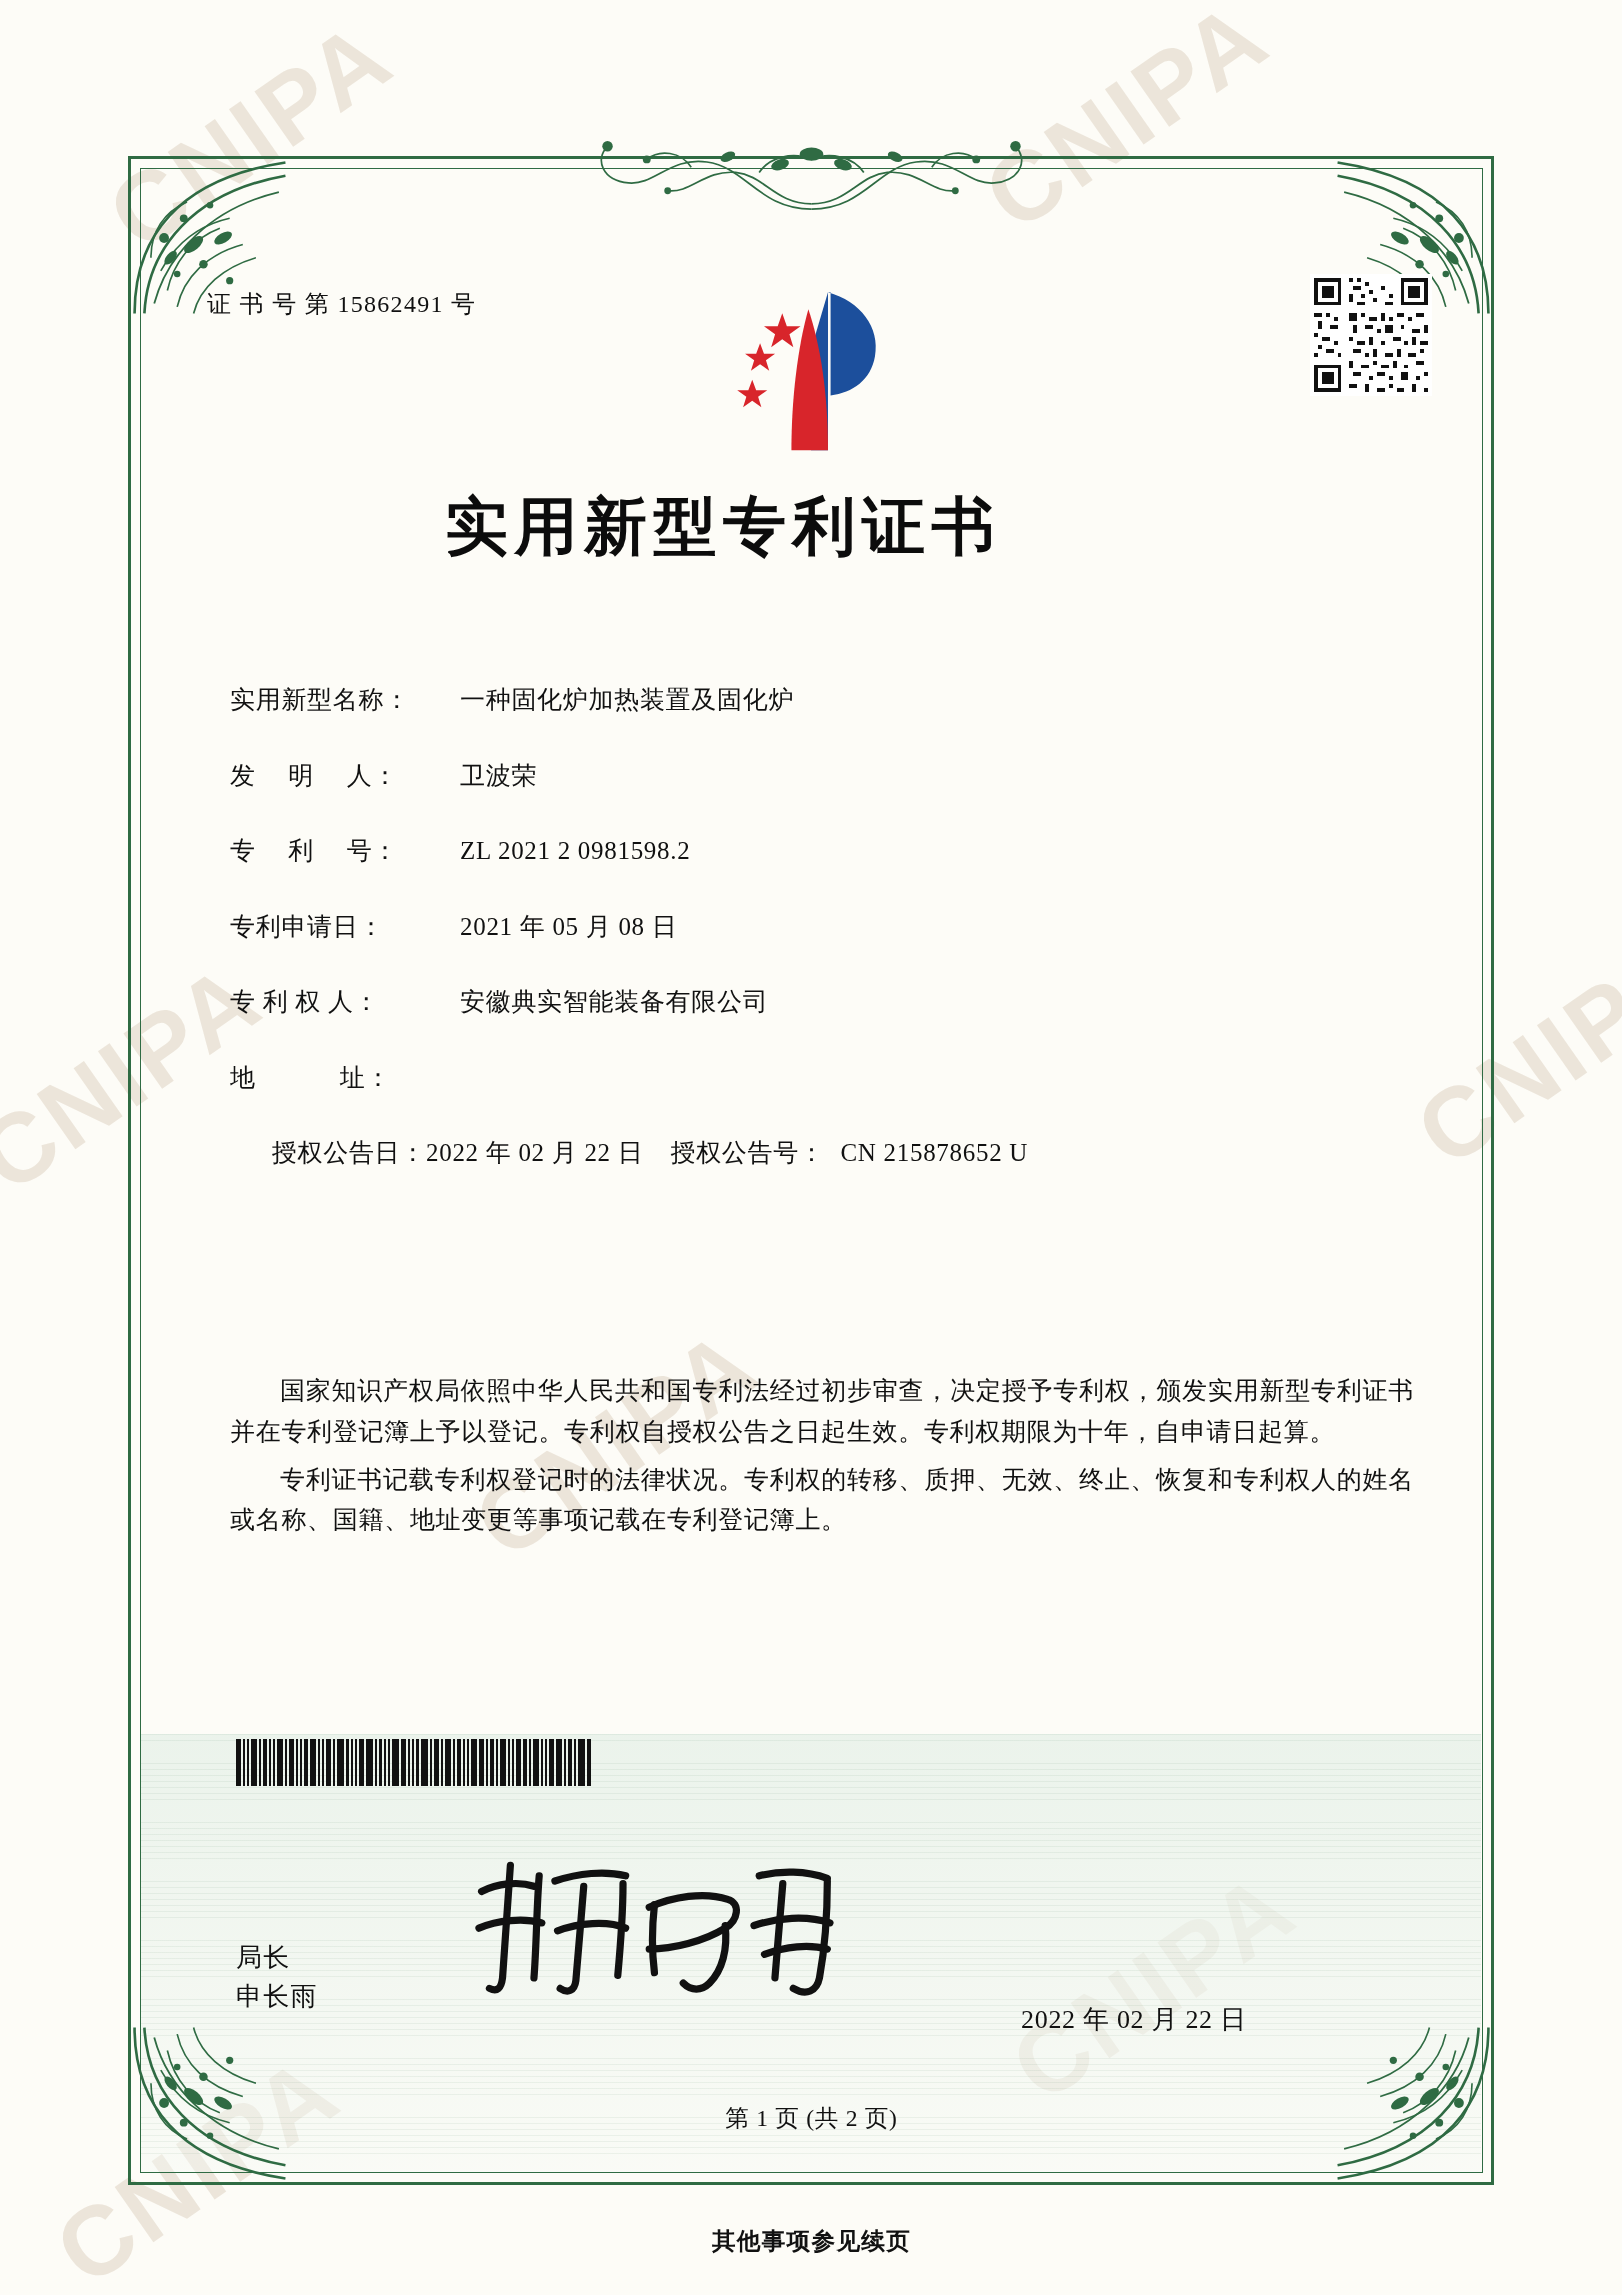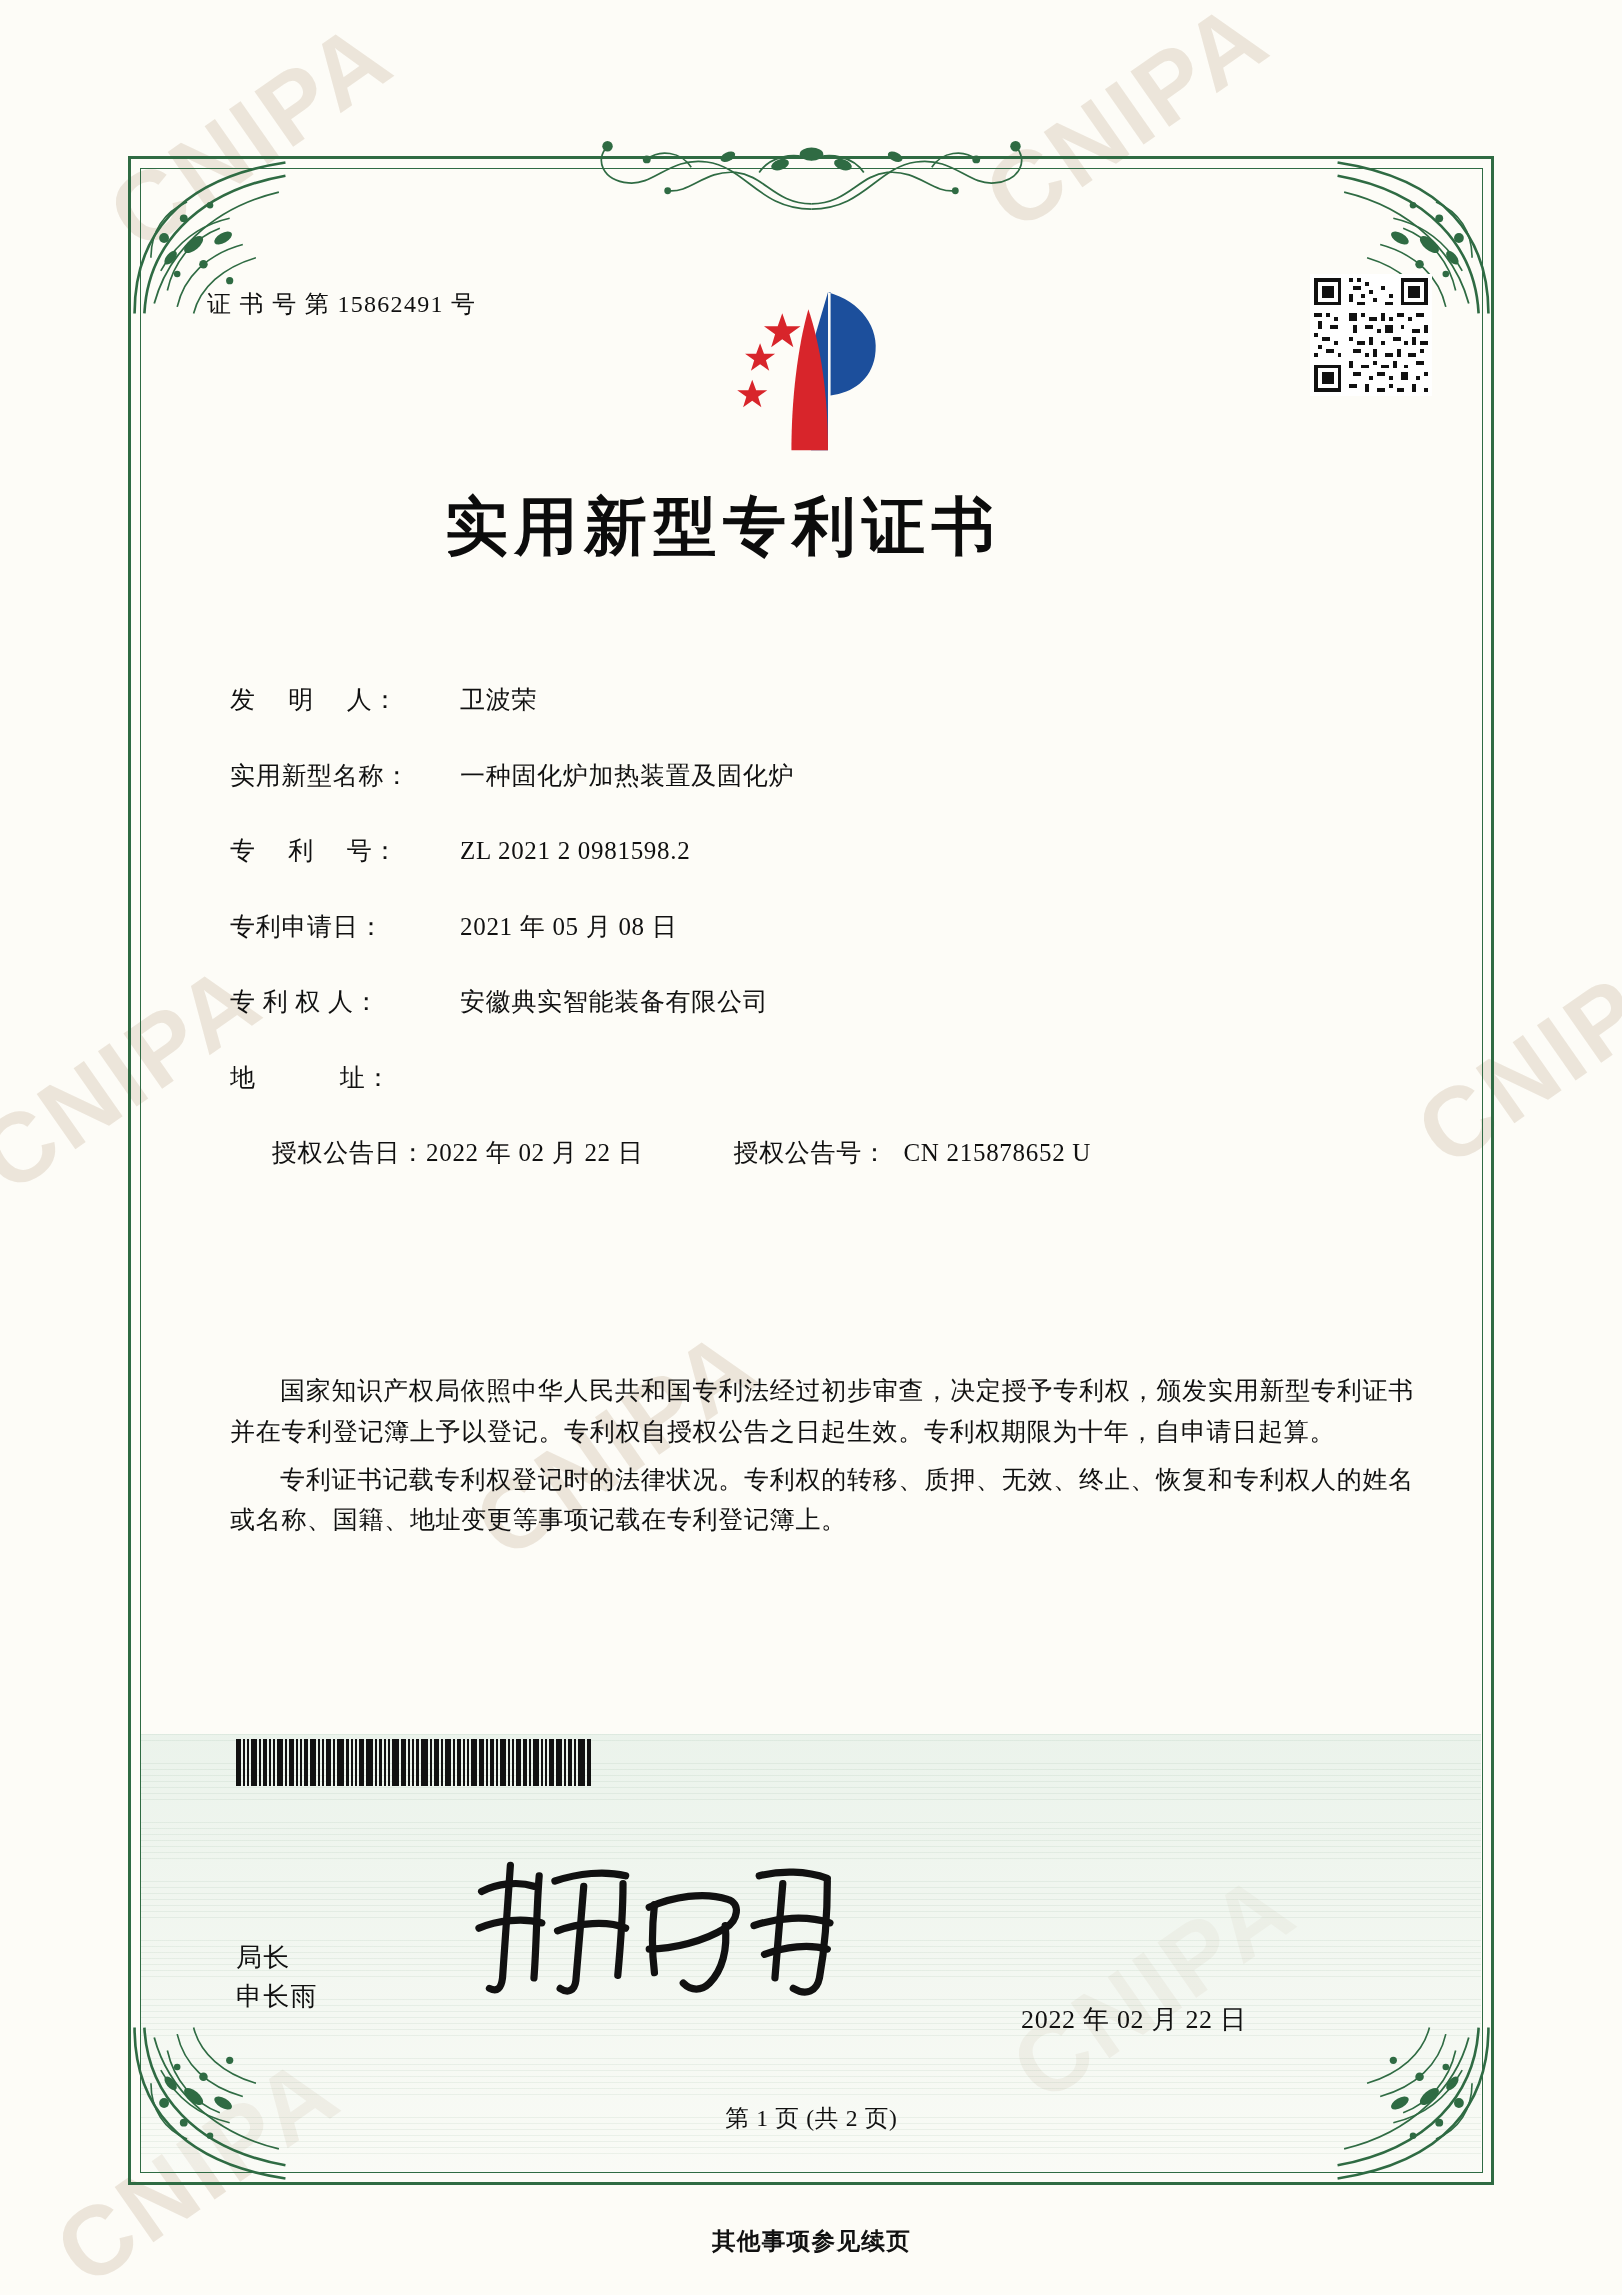--- a/index.html
+++ b/index.html
@@ -151,21 +151,21 @@
     white-space: pre;
     letter-spacing: 0.7px;
   }
   .val {
     flex: 1 1 auto;
     letter-spacing: 0.7px;
     word-break: break-word;
   }
   .row.pub { margin-bottom: 27.5px; }
   .pub-left { display: flex; text-align: right; }
-  .pub-right { display: flex; margin-left: 90px; }
+  .pub-right { display: flex; margin-left: 27px; }
   .pub-right .lbl { flex: 0 0 170px; }
 
   
   .paras {
     position: absolute;
     left: 230px;
     top: 1371px;
     width: 1184px;
   }
   .para {
@@ -501,26 +501,26 @@
         <polygon points="92,86 98,102 115,102 101,112 106,128 92,118 78,128 83,112 69,102 86,102"></polygon>
         <polygon points="80,142 86,158 103,158 89,168 94,184 80,174 66,184 71,168 57,158 74,158"></polygon>
       </g>
     </svg>
   </div>
 
   <div class="title">实用新型专利证书</div>
 
   <div class="fields">
     <div class="row">
+      <div class="lbl">实用新型名称：</div>
+      <div class="val">一种固化炉加热装置及固化炉</div>
+    </div>
+    <div class="row">
       <div class="lbl">发　 明 　人：</div>
       <div class="val">卫波荣</div>
-    </div>
-    <div class="row">
-      <div class="lbl">实用新型名称：</div>
-      <div class="val">一种固化炉加热装置及固化炉</div>
     </div>
     <div class="row">
       <div class="lbl">专 　利 　号：</div>
       <div class="val">ZL 2021 2 0981598.2</div>
     </div>
     <div class="row">
       <div class="lbl">专利申请日：</div>
       <div class="val">2021 年 05 月 08 日</div>
     </div>
     <div class="row">

